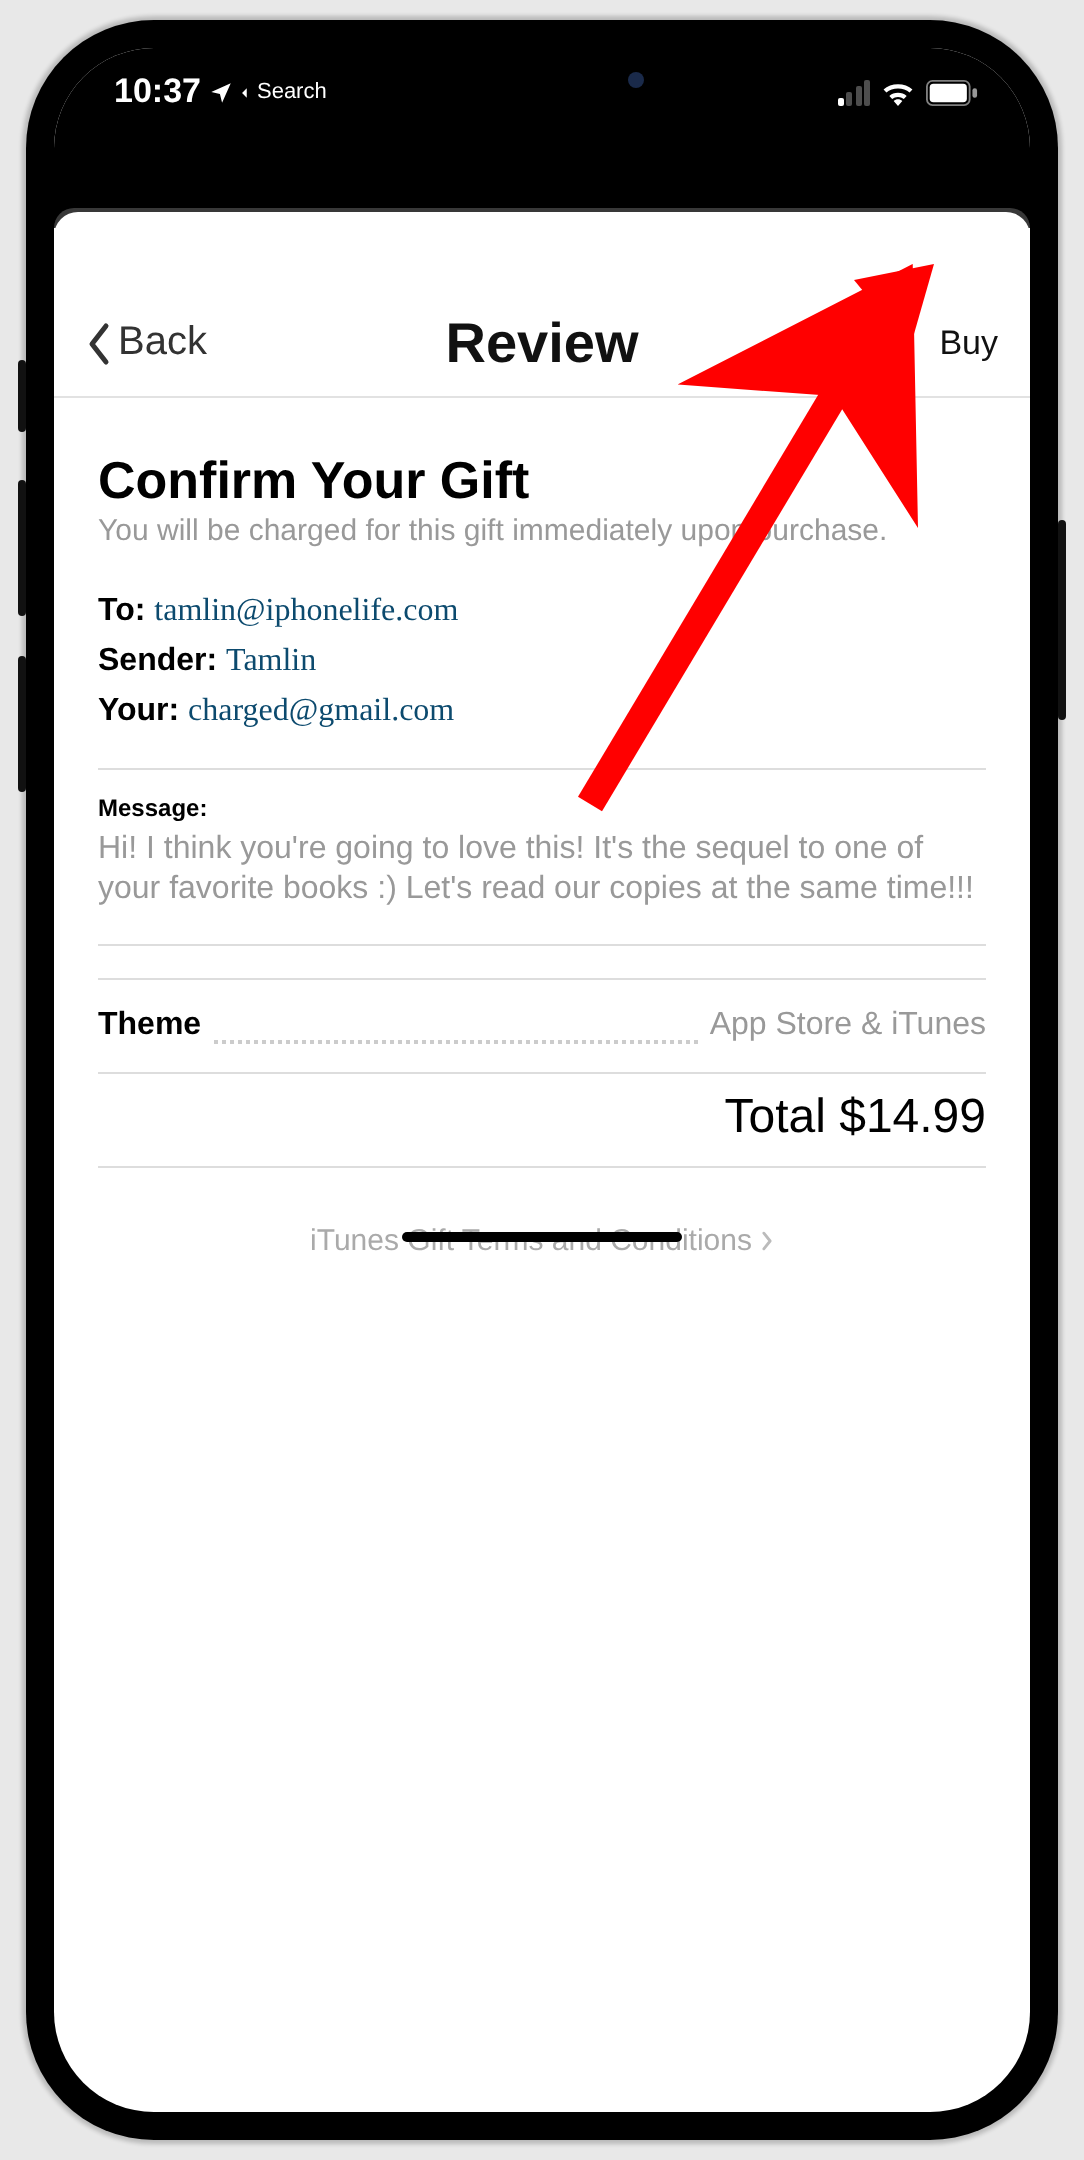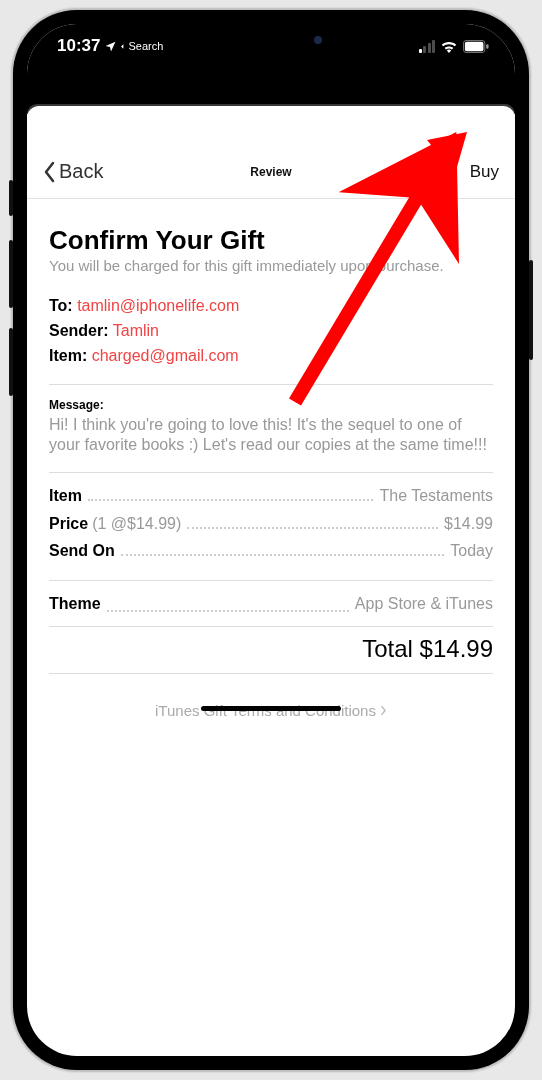--- a/index.html
+++ b/index.html
@@ -137,21 +137,21 @@
       align-items: center;
       font-size: 20px;
       color: #333;
       gap: 2px;
     }
     .nav-back svg { width: 14px; height: 22px; }
     .nav-title {
       position: absolute;
       left: 50%;
       transform: translateX(-50%);
-      font-size: 12px;
+      font-size: 28px;
       font-weight: 600;
       color: #111;
     }
     .nav-buy {
       font-size: 17px;
       font-weight: 400;
       color: #111;
     }
     .main-content {
       padding: 26px 22px 0 22px;
@@ -166,21 +166,21 @@
       font-size: 15px;
       margin-bottom: 18px;
       line-height: 1.3;
     }
     .field-row {
       font-size: 16px;
       line-height: 1.5;
       margin-bottom: 1px;
     }
     .field-label { color: #000; font-weight: 600; }
-    .field-value { color: #ef4444; }
+    .field-value { color: #0c4a6e; font-family: Liberation Serif, serif; }
     .section-divider {
       border: none;
       border-top: 0.5px solid #ddd;
       margin: 16px 0 10px 0;
     }
     .message-label {
       font-size: 12px;
       font-weight: 600;
       color: #000;
     }
@@ -322,51 +322,33 @@
 
         <div class="field-row">
           <span class="field-label">To:</span>
           <span class="field-value">tamlin@iphonelife.com</span>
         </div>
         <div class="field-row">
           <span class="field-label">Sender:</span>
           <span class="field-value">Tamlin</span>
         </div>
         <div class="field-row">
-          <span class="field-label">Item:</span>
+          <span class="field-label">Your:</span>
           <span class="field-value">charged@gmail.com</span>
         </div>
 
         <hr class="section-divider">
 
         <div>
           <span class="message-label">Message:</span>
           <div class="message-body">Hi! I think you're going to love this! It's the sequel to one of your favorite books :) Let's read our copies at the same time!!!</div>
         </div>
 
         <hr class="section-divider">
 
-        <div class="detail-table">
-          <div class="detail-row">
-            <span class="detail-label">Item</span>
-            <span class="detail-dots"></span>
-            <span class="detail-value">The Testaments</span>
-          </div>
-          <div class="detail-row">
-            <span class="detail-label">Price</span>
-            <span class="detail-sublabel">(1 @$14.99)</span>
-            <span class="detail-dots"></span>
-            <span class="detail-value">$14.99</span>
-          </div>
-          <div class="detail-row">
-            <span class="detail-label">Send On</span>
-            <span class="detail-dots"></span>
-            <span class="detail-value">Today</span>
-          </div>
-        </div>
 
         <hr class="section-divider">
 
         <div class="detail-row theme-section">
           <span class="detail-label">Theme</span>
           <span class="detail-dots"></span>
           <span class="detail-value">App Store &amp; iTunes</span>
         </div>
 
         <hr class="section-divider" style="margin-top:6px; margin-bottom:0;">

